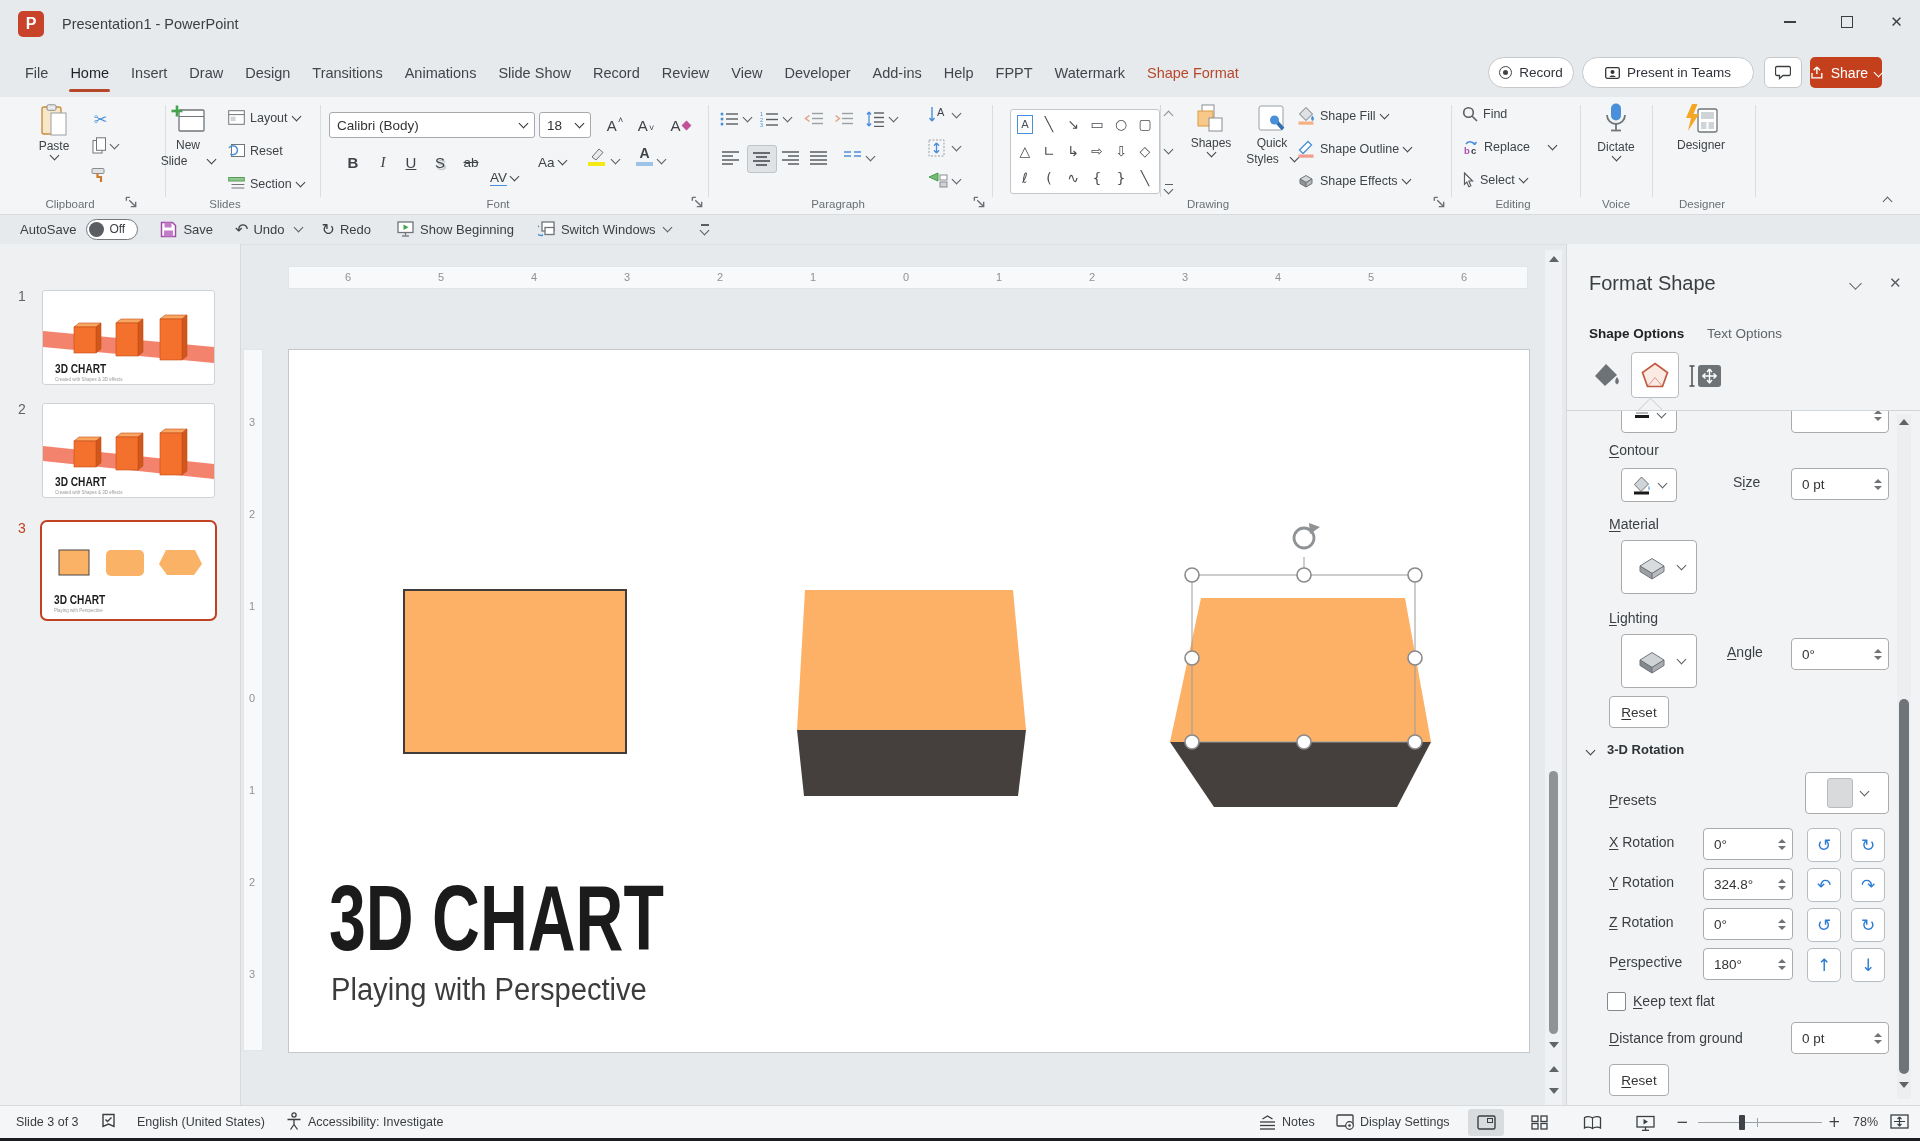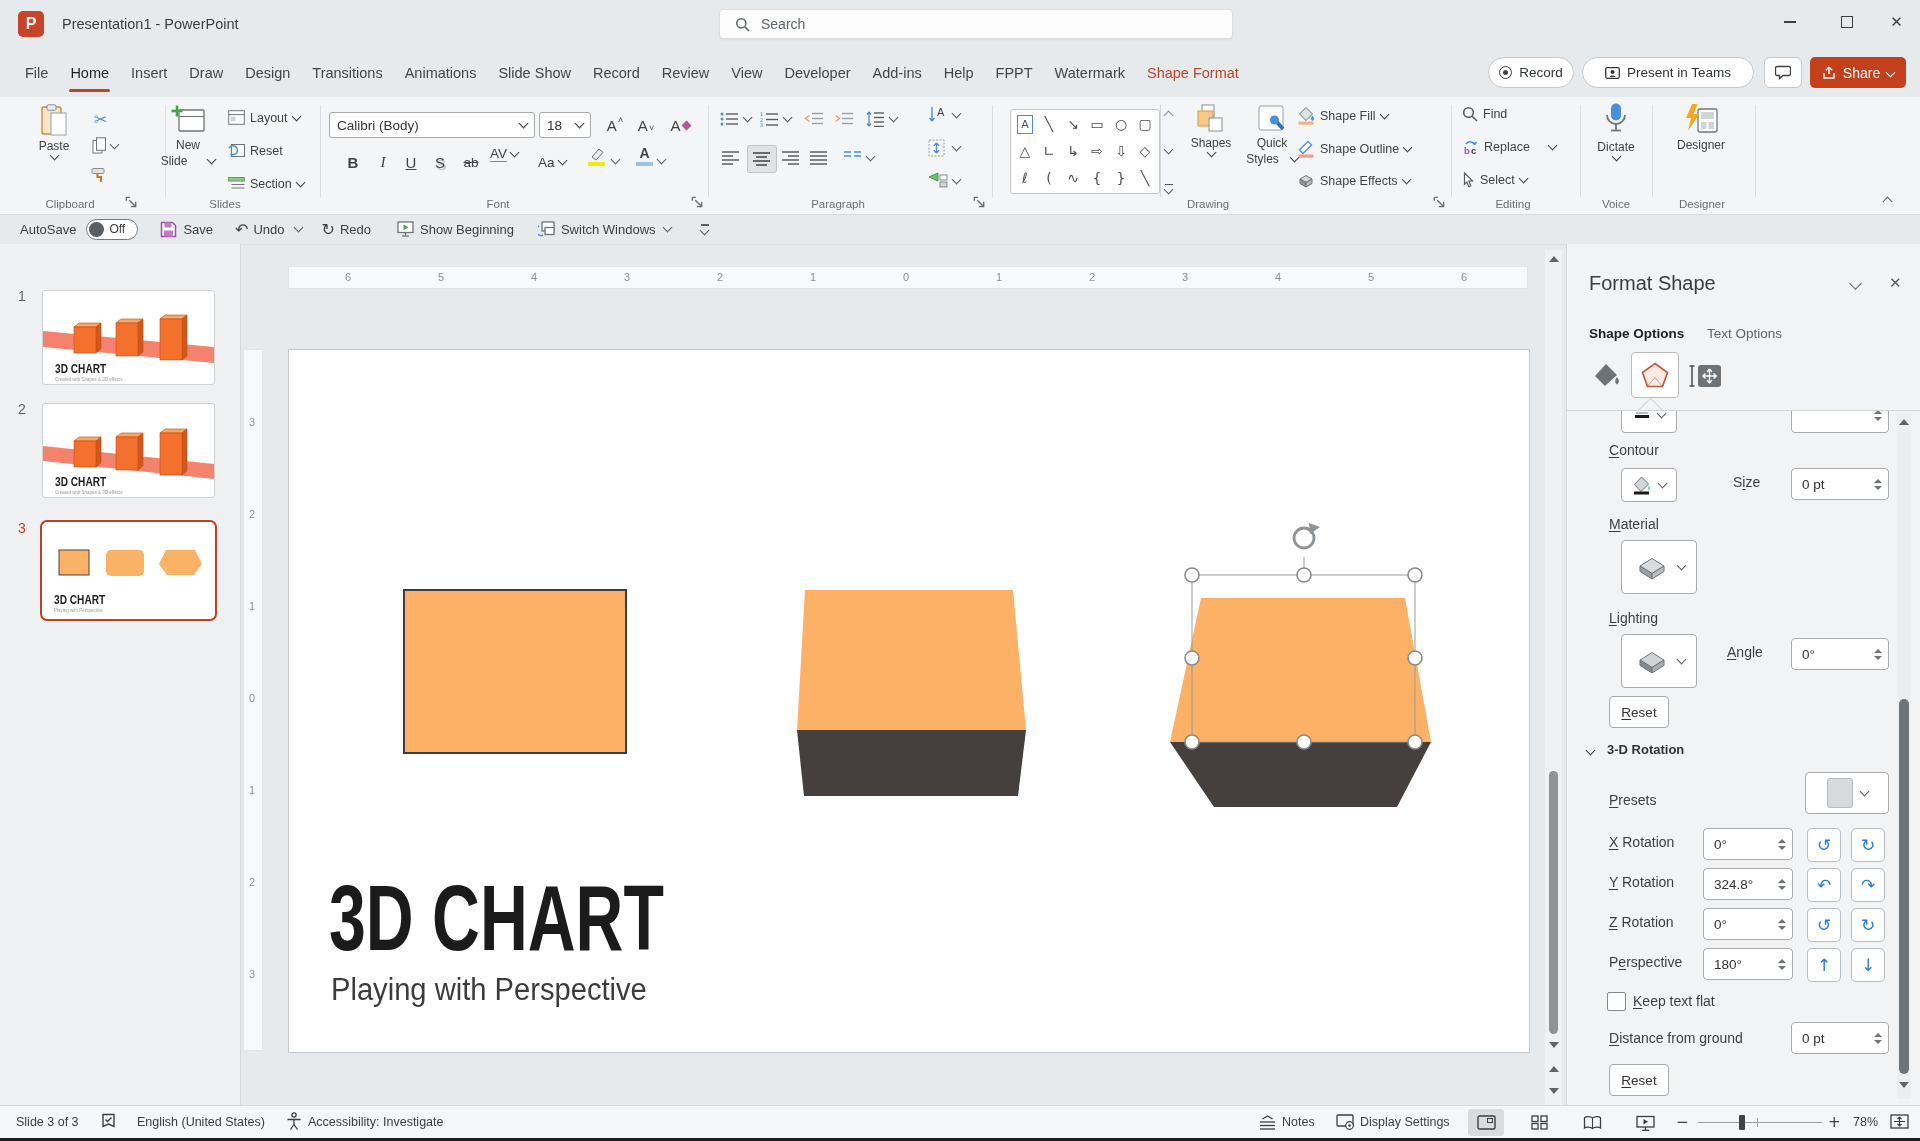--- a/index.html
+++ b/index.html
@@ -20,21 +20,21 @@
   .maxbox{width:10px;height:10px;border:1.4px solid #3c3f42;}
 
   
   .tabbar{left:0;top:48px;width:1920px;height:49px;}
   .tabs{position:absolute;left:14px;top:0;height:49px;display:flex;align-items:center;}
   .tab{padding:0 11px;font-size:14.5px;color:#42464a;height:100%;display:flex;align-items:center;position:relative;cursor:default;}
   .tab.active{color:#1f2327;}
   .tab.active::after{content:"";position:absolute;left:10px;right:10px;bottom:5px;height:3px;background:#b7472a;border-radius:2px;}
   .tab.colored{color:#b7472a;}
   .pill{position:absolute;top:9px;height:31px;background:#fff;border:1px solid #c6c9cc;border-radius:16px;display:flex;align-items:center;justify-content:center;gap:7px;font-size:13.5px;color:#30343a;box-sizing:border-box;}
-  .sharebtn{position:absolute;left:1810px;top:9px;width:96px;height:31px;background:#c4401d;border-radius:5px;color:#fff;display:flex;align-items:center;justify-content:center;gap:7px;font-size:14px;}
+  .sharebtn{position:absolute;left:1810px;top:9px;width:72px;height:31px;background:#c4401d;border-radius:5px;color:#fff;display:flex;align-items:center;justify-content:center;gap:7px;font-size:14px;}
   .recdot{width:11px;height:11px;border:1.6px solid #444;border-radius:50%;display:inline-flex;align-items:center;justify-content:center;}
   .recdot i{width:5px;height:5px;background:#444;border-radius:50%;}
 
   
   .ribbon{left:0;top:97px;width:1920px;height:117px;background:#f3f5f6;border-bottom:1px solid #d9dcde;}
   .ribbon .abs{position:absolute;}
   .rdiv{top:8px;height:92px;width:1px;background:#dbdee0;}
   .grp-label{bottom:4px;font-size:11.5px;color:#6b6f73;text-align:center;}
   .launcher{width:14px;height:14px;bottom:5px;color:#6b6f73;}
   .bigbtn{display:flex;flex-direction:column;align-items:center;font-size:12px;color:#3f4347;gap:2px;}
@@ -105,27 +105,20 @@
   .viewbtn.sel{background:#d9dcdf;}
 </style>
 </head>
 <body>
 
 <div id="app">
 
   <div class="titlebar abs">
     <div class="pplogo abs">P</div>
     <div class="title-text abs">Presentation1  -  PowerPoint</div>
-    <div class="searchbox abs">
-      <svg width="15" height="15" viewBox="0 0 15 15">
-          <circle cx="6.3" cy="6.3" r="4.6" fill="none" stroke="#5f6468" stroke-width="1.5"></circle>
-          <line x1="9.9" y1="9.9" x2="14" y2="14" stroke="#5f6468" stroke-width="1.5"></line>
-        </svg>
-      <span>Search</span>
-    </div>
     <div class="winbtn abs" style="left:1766px">
         <div class="minbar"></div>
       </div>
     <div class="winbtn abs" style="left:1823px">
         <div class="maxbox"></div>
       </div>
     <div class="winbtn abs" style="left:1873px;font-size:15px">
         <span class="glyph">✕</span>
       </div>
   </div>
@@ -259,21 +252,21 @@
         <span class="chev"></span>
     </div>
     <div class="fbtn abs" style="left:600px;top:15px;width:30px">A<span style="font-size:9px;margin:-10px 0 0 1px">˄</span></div>
     <div class="fbtn abs" style="left:632px;top:15px;width:28px">A<span style="font-size:9px;margin:6px 0 0 1px">˅</span></div>
     <div class="fbtn abs" style="left:664px;top:15px;width:32px">A<span style="width:7px;height:7px;background:#c05299;transform:rotate(45deg);margin-left:2px;display:inline-block"></span></div>
     <div class="fbtn abs" style="left:340px;top:52px;width:26px;font-weight:bold">B</div>
     <div class="fbtn abs" style="left:372px;top:52px;width:22px;font-style:italic;font-family:'Liberation Serif',serif">I</div>
     <div class="fbtn abs" style="left:398px;top:52px;width:26px;text-decoration:underline">U</div>
     <div class="fbtn abs" style="left:428px;top:52px;width:24px;text-shadow:1.5px 1.5px 1px #b5b8ba">S</div>
     <div class="fbtn abs" style="left:456px;top:52px;width:30px;text-decoration:line-through;font-size:13.5px">ab</div>
-    <div class="fbtn abs row" style="left:490px;top:44px;gap:4px;font-size:13.5px">
+    <div class="fbtn abs row" style="left:490px;top:68px;gap:4px;font-size:13.5px">
         <span style="border-bottom:1px solid #4a8fd9">AV</span>
         <span class="chev"></span>
       </div>
     <div class="fbtn abs row" style="left:538px;top:52px;gap:4px;font-size:13.5px">
         <span>Aa</span>
         <span class="chev"></span>
       </div>
     <div class="colorbtn abs" style="left:588px;top:50px">
       <svg width="16" height="14" viewBox="0 0 16 14">
           <path d="M3 10 L10 2 L14 5.5 L7 13 Z" fill="#e8eaec" stroke="#70757a"></path>

